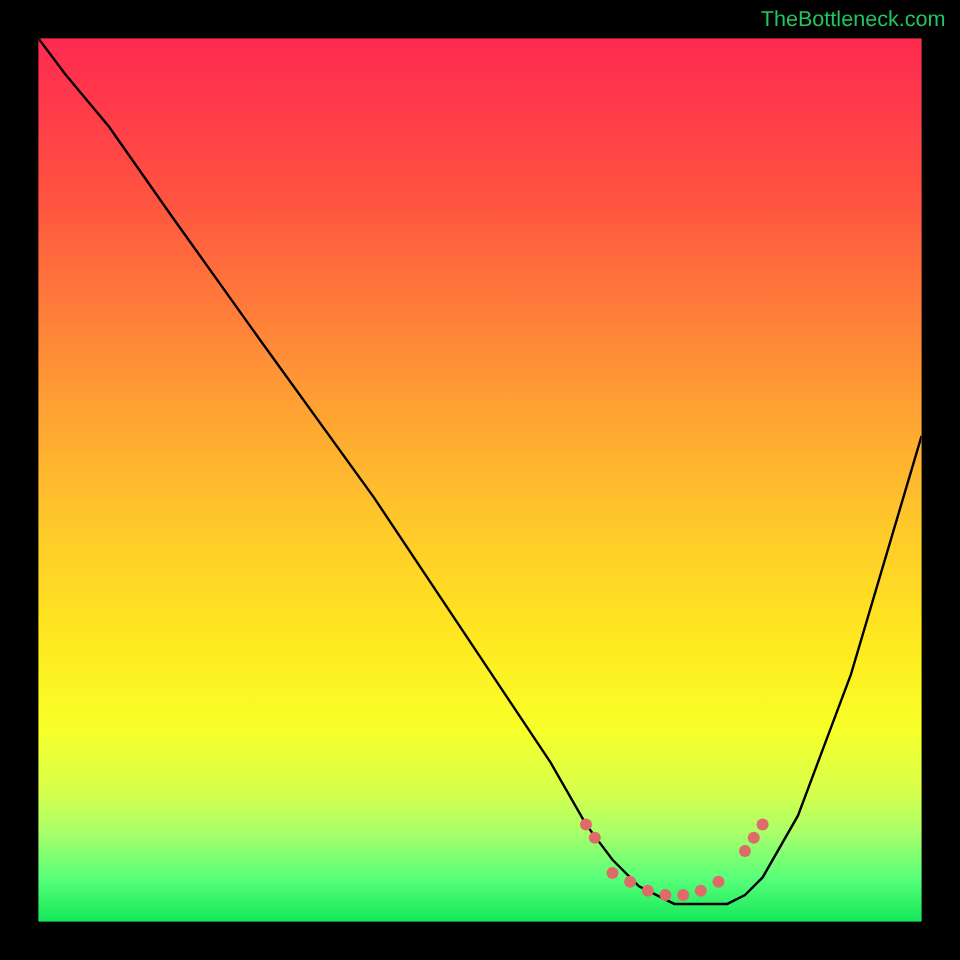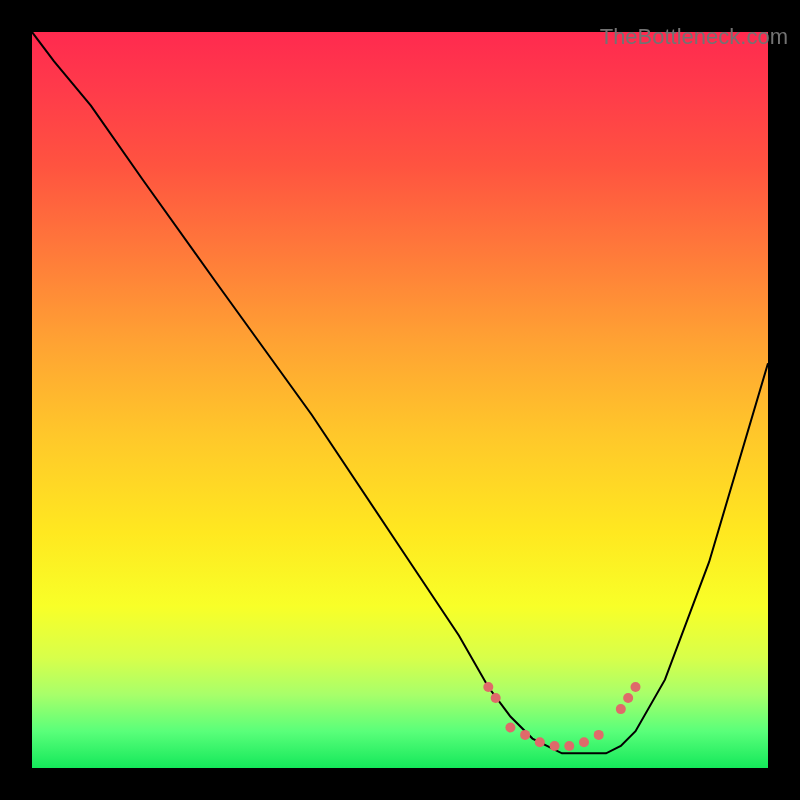--- a/index.html
+++ b/index.html
@@ -5,24 +5,24 @@
   * { margin: 0; padding: 0; box-sizing: border-box; }
   body {
     width: 800px;
     height: 800px;
     background: #000;
     position: relative;
     font-family: Arial, sans-serif;
   }
   .watermark {
     position: absolute;
-    top: 24px;
+    top: 6px;
     right: 12px;
-    color: #737373;
-    font-size: 22px;
+    color: #22c55e;
+    font-size: 18px;
     font-weight: 500;
     z-index: 10;
   }
   .plot-area {
     position: absolute;
     left: 32px;
     top: 32px;
     width: 736px;
     height: 736px;
     background: linear-gradient(to bottom,

